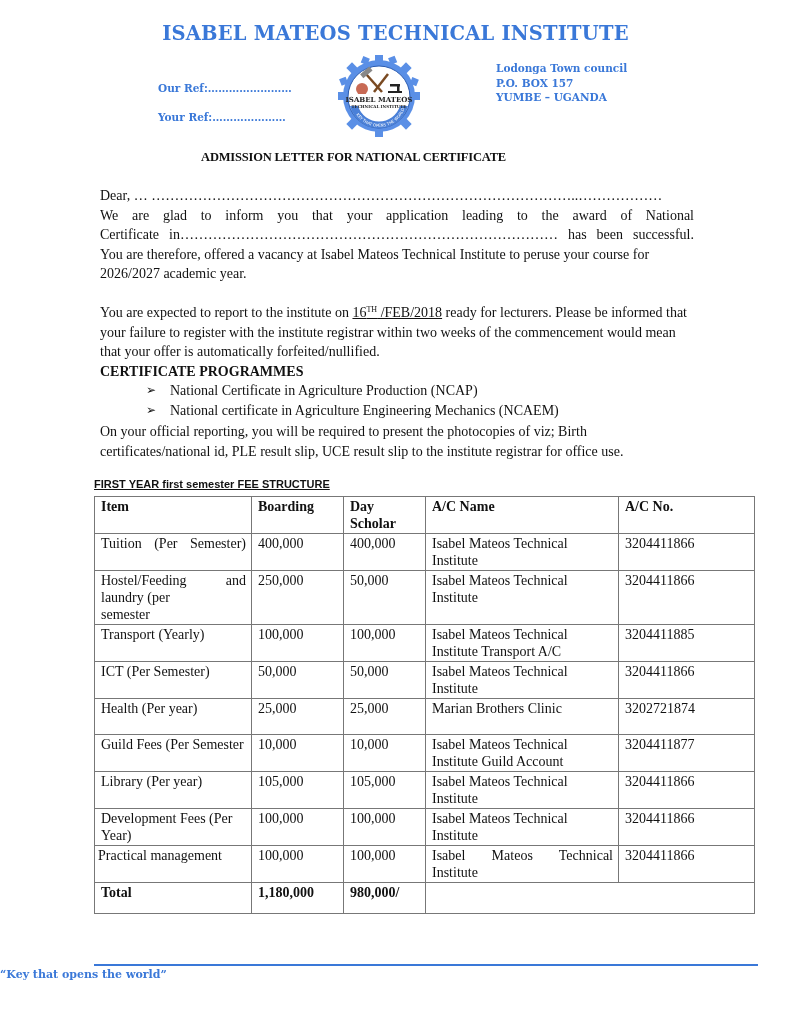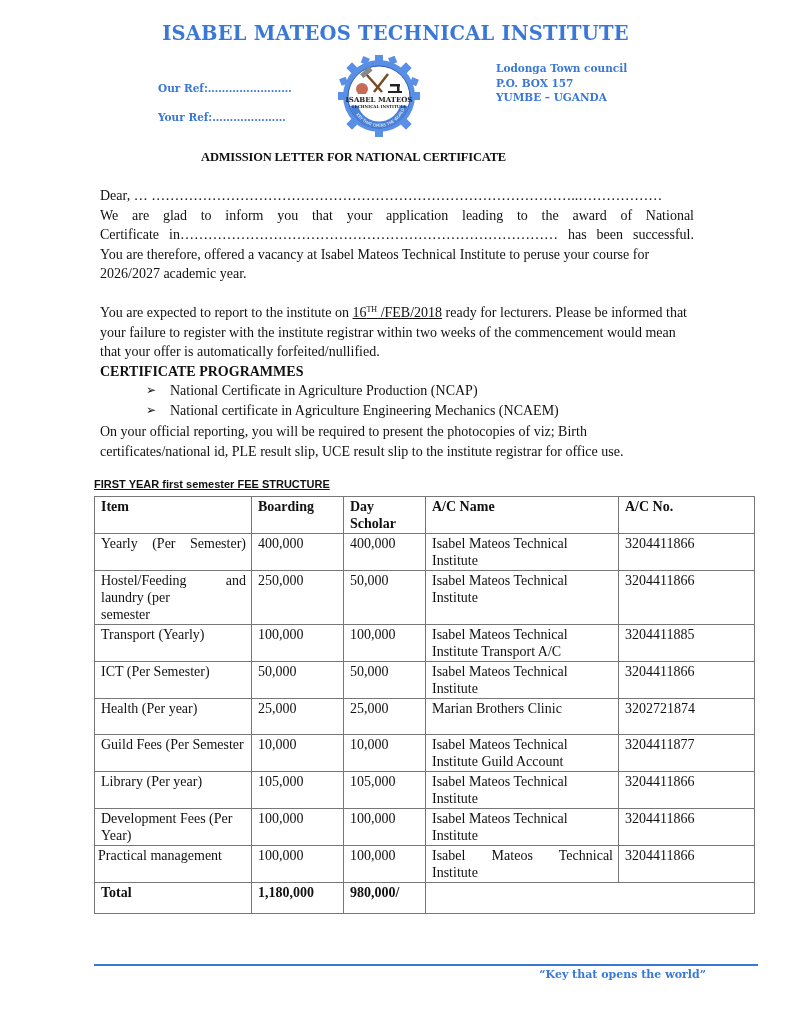--- a/index.html
+++ b/index.html
@@ -27,21 +27,21 @@
   table.fees td, table.fees th { border: 1.3px solid #777; vertical-align: top; text-align: left; padding: 1px 5px 1px 6px; }
   table.fees th { font-weight: bold; }
   .c1 { width: 145px; }
   .c2 { width: 80px; }
   .c3 { width: 70px; }
   .c4 { width: 181px; }
   .c5 { width: 124px; }
   td.just { text-align: justify !important; text-align-last: justify; }
   tr.total td { font-weight: bold; height: 28px; }
   .footer-line { position: absolute; left: 94px; top: 964px; width: 664px; height: 0; border-top: 2.5px solid #3a78d8; }
-  .footer-motto { position: absolute; top: 968px; left: 0; width: 706px; text-align: right; font-weight: bold; font-size: 11px; color: #3a78d8; }
+  .footer-motto { position: absolute; top: 968px; left: 0; width: 706px; text-align: left; font-weight: bold; font-size: 11px; color: #3a78d8; }
 </style>
 </head>
 <body>
 
 <div class="title">ISABEL MATEOS TECHNICAL INSTITUTE</div>
 
 <div class="ref ref1">Our Ref:……………………</div>
 <div class="ref ref2">Your Ref:…………………</div>
 
 <svg class="logo" viewBox="0 0 86 84">
@@ -115,21 +115,21 @@
     <tr>
       <th class="c1">Item</th>
       <th class="c2">Boarding</th>
       <th class="c3">Day Scholar</th>
       <th class="c4">A/C Name</th>
       <th class="c5">A/C No.</th>
     </tr>
   </thead>
   <tbody>
     <tr>
-      <td class="just">Yearly (Per Semester)</td>
+      <td class="just">Tuition (Per Semester)</td>
       <td>400,000</td>
       <td>400,000</td>
       <td>Isabel Mateos Technical Institute</td>
       <td>3204411866</td>
     </tr>
     <tr>
       <td><span style="display:block;text-align:justify;text-align-last:justify;">Hostel/Feeding and</span><span>laundry (per<br>semester</span></td>
       <td>250,000</td>
       <td>50,000</td>
       <td>Isabel Mateos Technical Institute</td>

